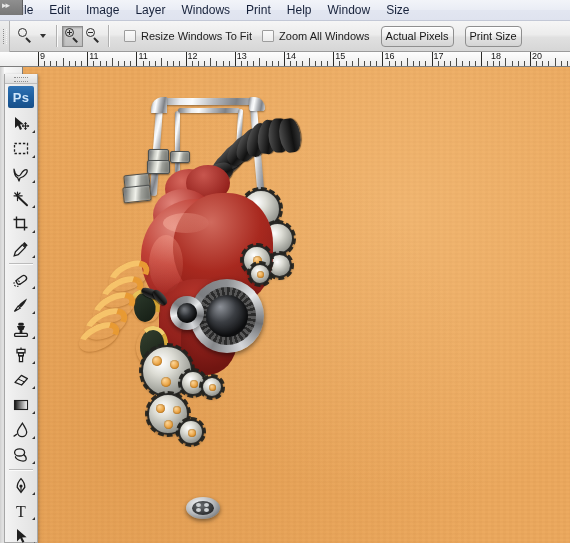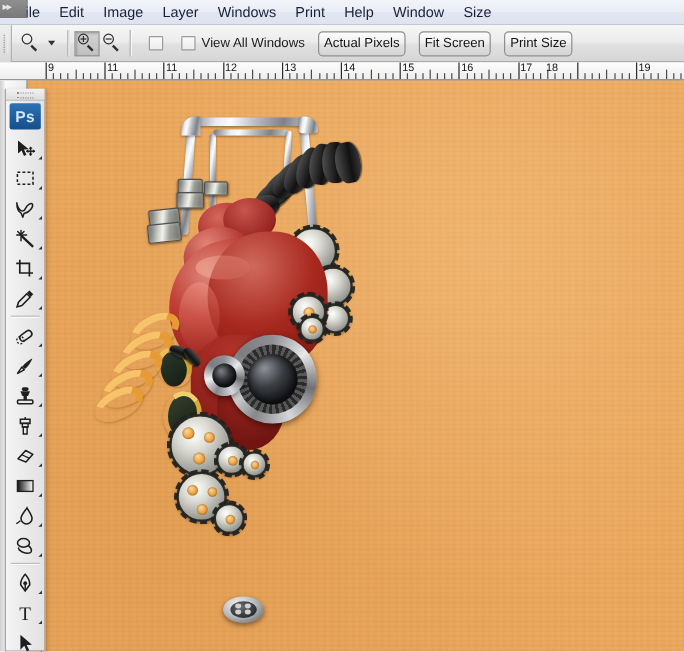--- a/index.html
+++ b/index.html
@@ -423,29 +423,29 @@
           <span class="hndl"></span>
         <span class="minus"></span>
       </span>
     </div>
   </div>
 
   <div class="ob-sep"></div>
 
   <label class="chk-wrap">
     <span class="chkbox"></span>
+    <span class="chk-label">Resize Windows To Fit</span>
   </label>
 
   <label class="chk-wrap">
     <span class="chkbox"></span>
-    <span class="chk-label">View All Windows</span>
+    <span class="chk-label">Zoom All Windows</span>
   </label>
 
   <div class="ob-btn">Actual Pixels</div>
-  <div class="ob-btn">Fit Screen</div>
   <div class="ob-btn">Print Size</div>
 </div>
 
 <div class="canvas-area">
   <div class="canvas-tex"></div>
 
   <div style="position:absolute;inset:0;">
 
     <div>
       <div class="pipe-metal" style="left:130px;top:37px;width:7px;height:92px;transform:rotate(4deg);"></div>
@@ -648,30 +648,30 @@
     <div class="rtick major" style="left: 431.6px;"></div>
     <div class="rnum" style="left: 431.6px;">17</div>
     <div class="rtick minor" style="left: 437.75px; height: 5px;"></div>
     <div class="rtick minor" style="left: 443.9px; height: 5px;"></div>
     <div class="rtick minor" style="left: 450.05px; height: 5px;"></div>
     <div class="rtick minor" style="left: 456.2px; height: 8px;"></div>
     <div class="rtick minor" style="left: 462.35px; height: 5px;"></div>
     <div class="rtick minor" style="left: 468.5px; height: 5px;"></div>
     <div class="rtick minor" style="left: 474.65px; height: 5px;"></div>
     <div class="rtick major" style="left: 480.8px;"></div>
-    <div class="rnum" style="left: 453px;">18</div>
+    <div class="rnum" style="left: 489px;">18</div>
     <div class="rtick minor" style="left: 486.95px; height: 5px;"></div>
     <div class="rtick minor" style="left: 493.1px; height: 5px;"></div>
     <div class="rtick minor" style="left: 499.25px; height: 5px;"></div>
     <div class="rtick minor" style="left: 505.4px; height: 8px;"></div>
     <div class="rtick minor" style="left: 511.55px; height: 5px;"></div>
     <div class="rtick minor" style="left: 517.7px; height: 5px;"></div>
     <div class="rtick minor" style="left: 523.85px; height: 5px;"></div>
     <div class="rtick major" style="left: 530px;"></div>
-    <div class="rnum" style="left: 530px;">19</div>
+    <div class="rnum" style="left: 530px;">20</div>
     <div class="rtick minor" style="left: 536.15px; height: 5px;"></div>
     <div class="rtick minor" style="left: 542.3px; height: 5px;"></div>
     <div class="rtick minor" style="left: 548.45px; height: 5px;"></div>
     <div class="rtick minor" style="left: 554.6px; height: 8px;"></div>
     <div class="rtick minor" style="left: 560.75px; height: 5px;"></div>
     <div class="rtick minor" style="left: 566.9px; height: 5px;"></div>
   </div>
 <div class="ruler-v">
     <div class="vtick major" style="top: 10px; background: rgb(51, 51, 47);"></div>
     <div class="vtick minor" style="top: 16.15px; width: 5px; background: rgb(75, 75, 72);"></div>

